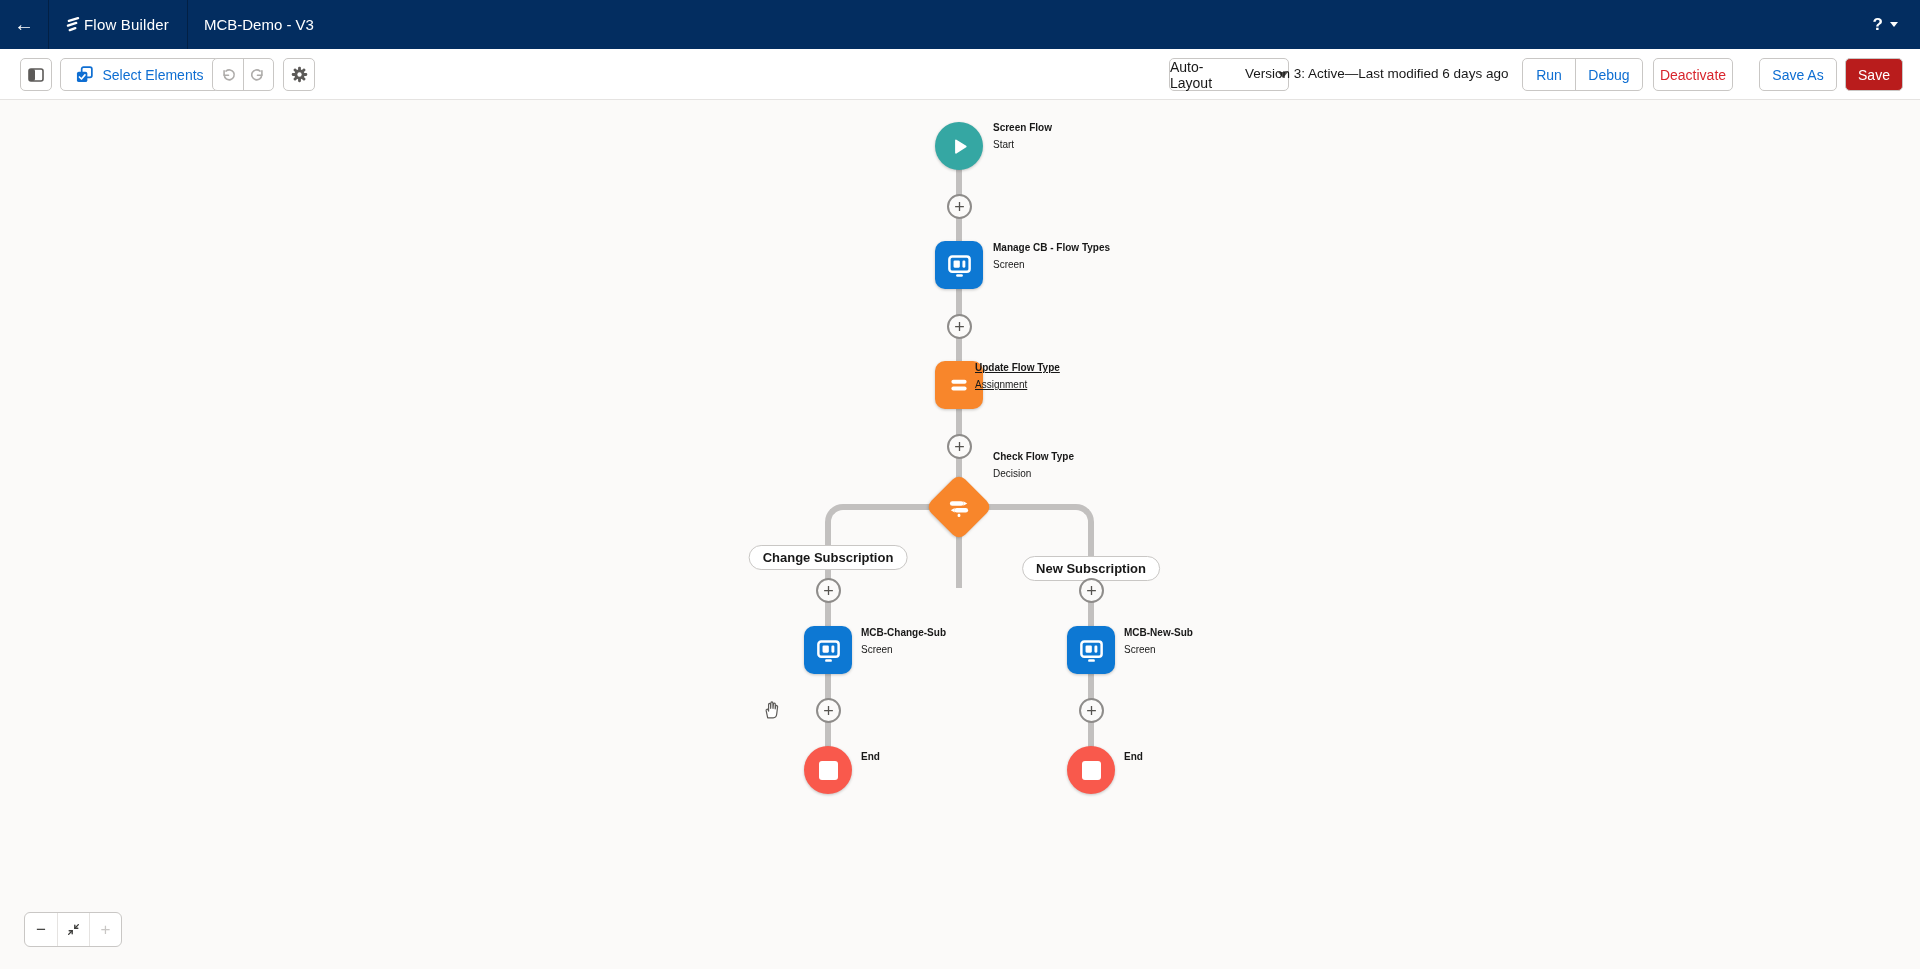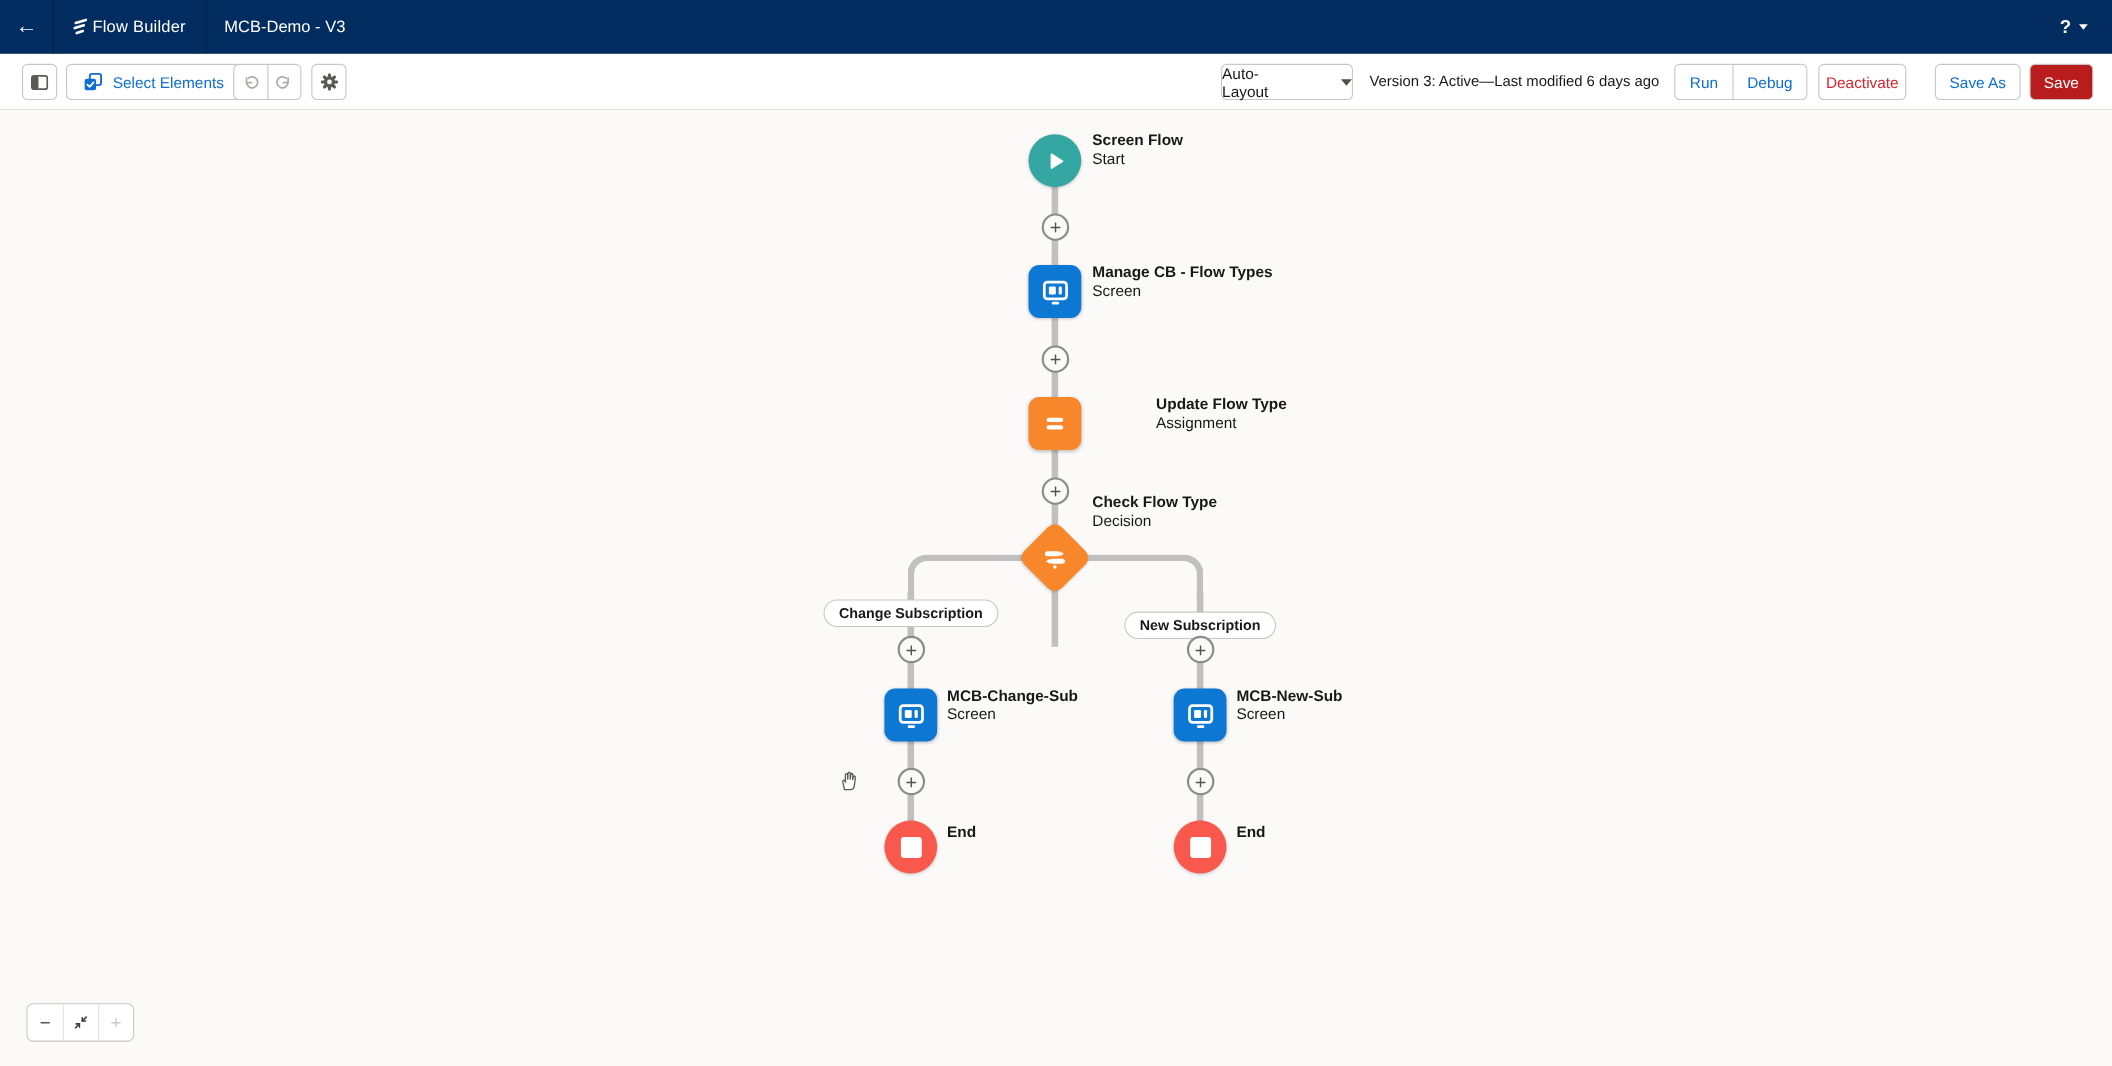--- a/index.html
+++ b/index.html
@@ -53,21 +53,21 @@
           justify-content:center; box-shadow:0 1px 3px rgba(0,0,0,.22); cursor:pointer; }
   .node.circle { border-radius:50%; }
   .node.start { background:var(--node-start,#35A7A3); }
   .node.screen { background:var(--node-screen,#0D78D3); }
   .node.assign { background:var(--node-action,#F8862B); }
   .node.end { background:var(--node-end,#F9594C); }
   .node.diamond { background:var(--node-action,#F8862B); transform:rotate(45deg); border-radius:9px; }
   .node.diamond svg { transform:rotate(-45deg); }
   .end-square { width:19px; height:19px; background:#fff; border-radius:3px; }
 
-  .nlabel { position:absolute; color:#181818; font-size:14px; line-height:17px; white-space:nowrap; }
+  .nlabel { position:absolute; color:#181818; font-size:10px; line-height:17px; white-space:nowrap; }
   .nlabel .t { font-weight:700; display:block; }
   .nlabel .s { display:block; }
 
   .pill { position:absolute; transform:translateX(-50%); height:25px; line-height:23px; padding:0 13px;
           background:#fff; border:1px solid #C9C7C5; border-radius:13px; font-size:13px; font-weight:700;
           color:#181818; white-space:nowrap; }
 
   
   .zoomctl { position:absolute; left:24px; top:912px; display:flex; border:1px solid #C9C7C5; border-radius:6px;
              background:#fff; overflow:hidden; }
@@ -145,21 +145,21 @@
         <rect x="-1.5" y="-8.2" width="3" height="16.4" rx="1.2"></rect>
         <rect x="-1.5" y="-8.2" width="3" height="16.4" rx="1.2" transform="rotate(45)"></rect>
         <rect x="-1.5" y="-8.2" width="3" height="16.4" rx="1.2" transform="rotate(90)"></rect>
         <rect x="-1.5" y="-8.2" width="3" height="16.4" rx="1.2" transform="rotate(135)"></rect>
         <circle r="5.4"></circle>
         <circle r="2.3" fill="#fff"></circle>
       </g>
     </svg>
   </div>
 
-  <div class="btn" style="left:1110px; width:120px;gap:36px;">
+  <div class="btn" style="left:1169px; width:120px;gap:36px;">
     <span>Auto-Layout</span>
     <span class="al-caret"></span>
   </div>
 
   <div class="version-text">Version 3: Active—Last modified 6 days ago</div>
 
   <div class="btn-group" style="left:1522px;text-align:center;">
     <div class="seg" style="width:52px; color:var(--accent-blue,#0E6ED2);">Run</div>
     <div class="seg" style="width:67px; color:var(--accent-blue,#0E6ED2);">Debug</div>
   </div>
@@ -223,21 +223,21 @@
       <span class="t">Manage CB - Flow Types</span>
       <span class="s">Screen</span>
     </div>
 
     <div class="node assign" style="left:935px; top:261px;">
       <svg width="26" height="26" viewBox="0 0 24 24">
         <rect x="5" y="7.1" width="14" height="3.7" rx="1.8" fill="#fff"></rect>
         <rect x="5" y="13.4" width="14" height="3.7" rx="1.8" fill="#fff"></rect>
       </svg>
     </div>
-    <div class="nlabel" style="left:1051px; top:259px;">
+    <div class="nlabel" style="left:975px; top:259px;text-decoration:underline;">
       <span class="t">Update Flow Type</span>
       <span class="s">Assignment</span>
     </div>
 
     <div class="nlabel" style="left:993px; top:348px;">
       <span class="t">Check Flow Type</span>
       <span class="s">Decision</span>
     </div>
     <div class="node diamond" style="left:935px; top:383px;">
       <svg width="26" height="26" viewBox="0 0 24 24">

